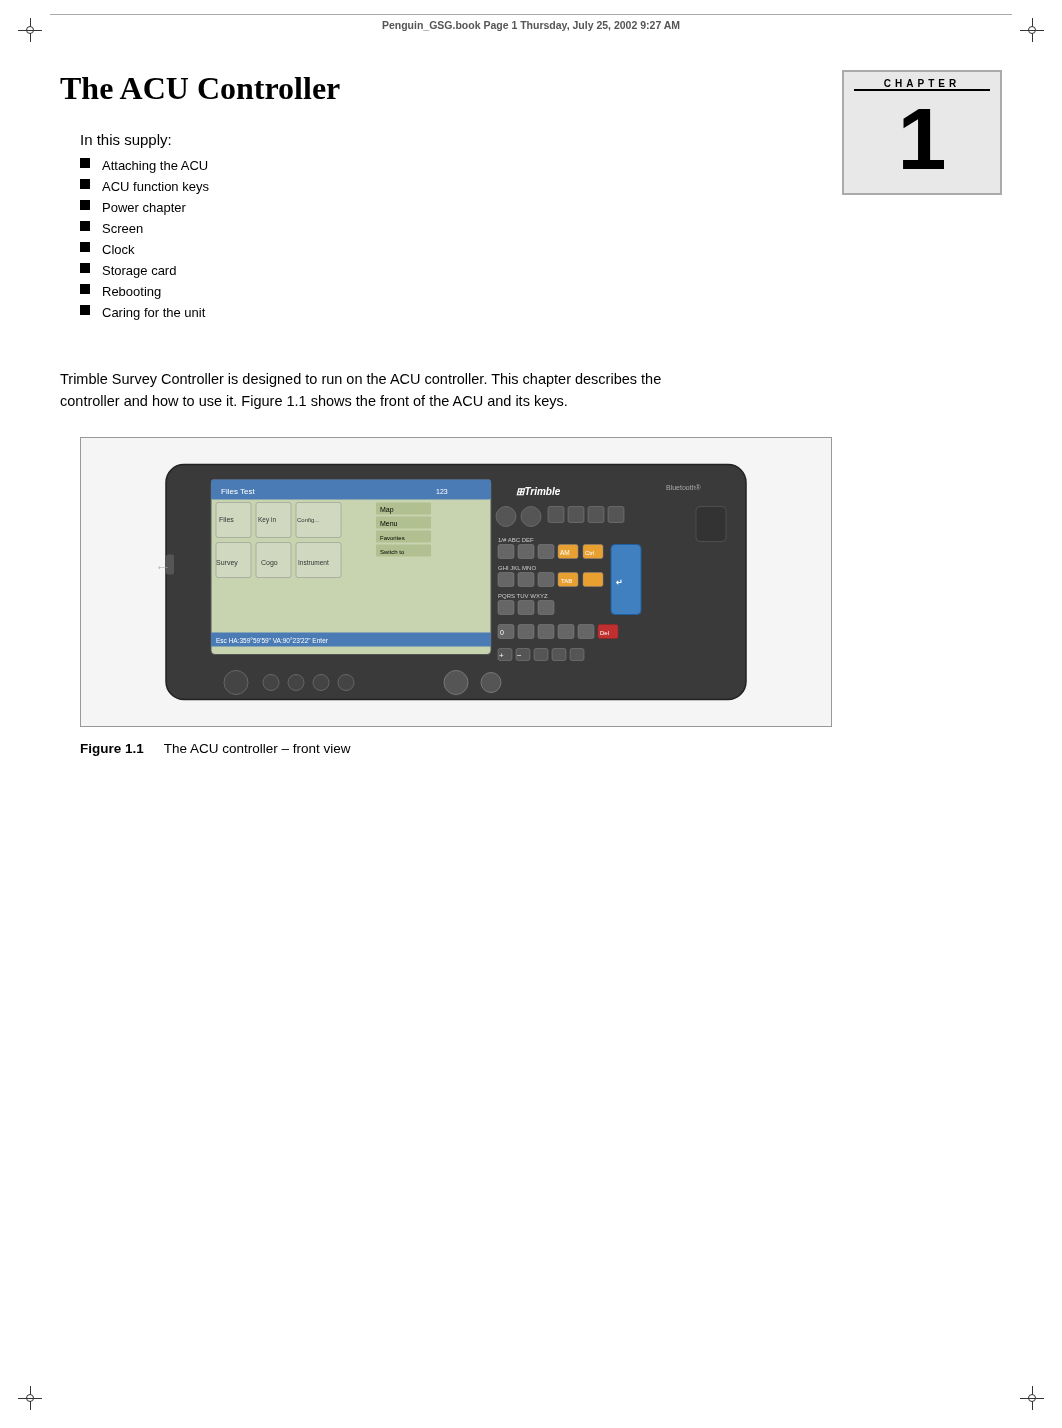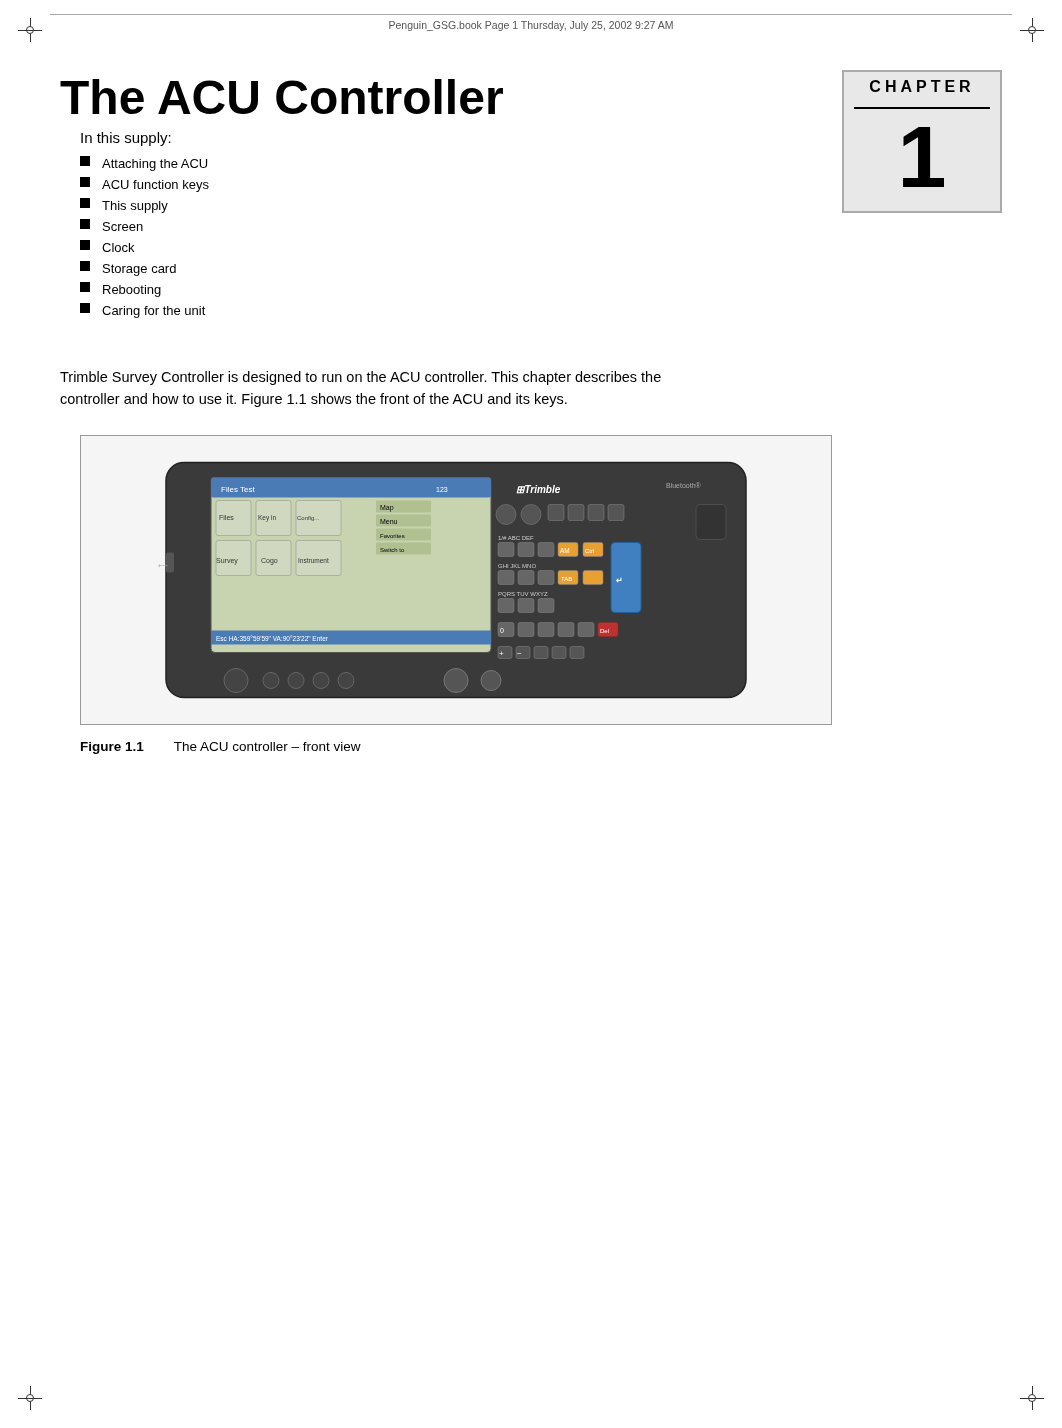--- a/index.html
+++ b/index.html
@@ -70,20 +70,21 @@
       justify-content: center;
       align-items: center;
       font-size: 11px;
       color: #444;
       border-top: 1px solid #aaa;
       padding-top: 4px;
     }
     .top-meta-text {
       font-size: 10.5px;
       color: #555;
+      font-weight: bold;
     }
 
     
     .content {
       position: absolute;
       top: 70px;
       left: 60px;
       right: 60px;
       bottom: 60px;
     }
@@ -93,51 +94,51 @@
       display: flex;
       align-items: flex-start;
       margin-bottom: 20px;
     }
 
     .chapter-title-area {
       flex: 1;
     }
 
     .chapter-title {
-      font-size: 48px;
+      font-size: 32px;
       font-weight: bold;
-      font-family: Liberation Sans, sans-serif;
-      color: #000;
-      margin-bottom: 4px;
+      font-family: Liberation Serif, serif;
+      color: #000;
+      margin-bottom: 24px;
     }
 
     .chapter-badge {
       width: 160px;
       min-height: 120px;
       background: #e8e8e8;
       border: 2px solid #aaa;
       display: flex;
       flex-direction: column;
       align-items: center;
       justify-content: flex-start;
       margin-left: 30px;
       flex-shrink: 0;
       padding: 6px 10px 10px 10px;
     }
 
     .chapter-word {
-      font-size: 16px;
+      font-size: 10px;
       font-weight: bold;
       letter-spacing: 4px;
       color: #000;
       text-align: center;
       margin-bottom: 4px;
       border-bottom: 2px solid #000;
       width: 100%;
-      padding-bottom: 11px;
+      padding-bottom: 0;
     }
 
     .chapter-number {
       font-size: 88px;
       font-weight: bold;
       font-family: Arial, Helvetica, sans-serif;
       color: #000;
       line-height: 1;
       margin-top: 0;
     }
@@ -192,21 +193,21 @@
       width: 600px;
       height: 260px;
     }
 
     
     .figure-caption {
       margin-left: 20px;
       font-size: 13.5px;
       color: #000;
       display: flex;
-      gap: 30px;
+      gap: 20px;
     }
     .figure-label {
       font-weight: bold;
     }
 
     
     .in-this-chapter {
       font-size: 15px;
       color: #000;
       margin-bottom: 10px;
@@ -248,21 +249,21 @@
         <div class="toc-item">
               <div class="toc-bullet"></div>
               <span>Attaching the ACU</span>
             </div>
             <div class="toc-item">
               <div class="toc-bullet"></div>
               <span>ACU function keys</span>
             </div>
             <div class="toc-item">
               <div class="toc-bullet"></div>
-              <span>This supply</span>
+              <span>Power chapter</span>
             </div>
             <div class="toc-item">
               <div class="toc-bullet"></div>
               <span>Screen</span>
             </div>
             <div class="toc-item">
               <div class="toc-bullet"></div>
               <span>Clock</span>
             </div>
             <div class="toc-item">

